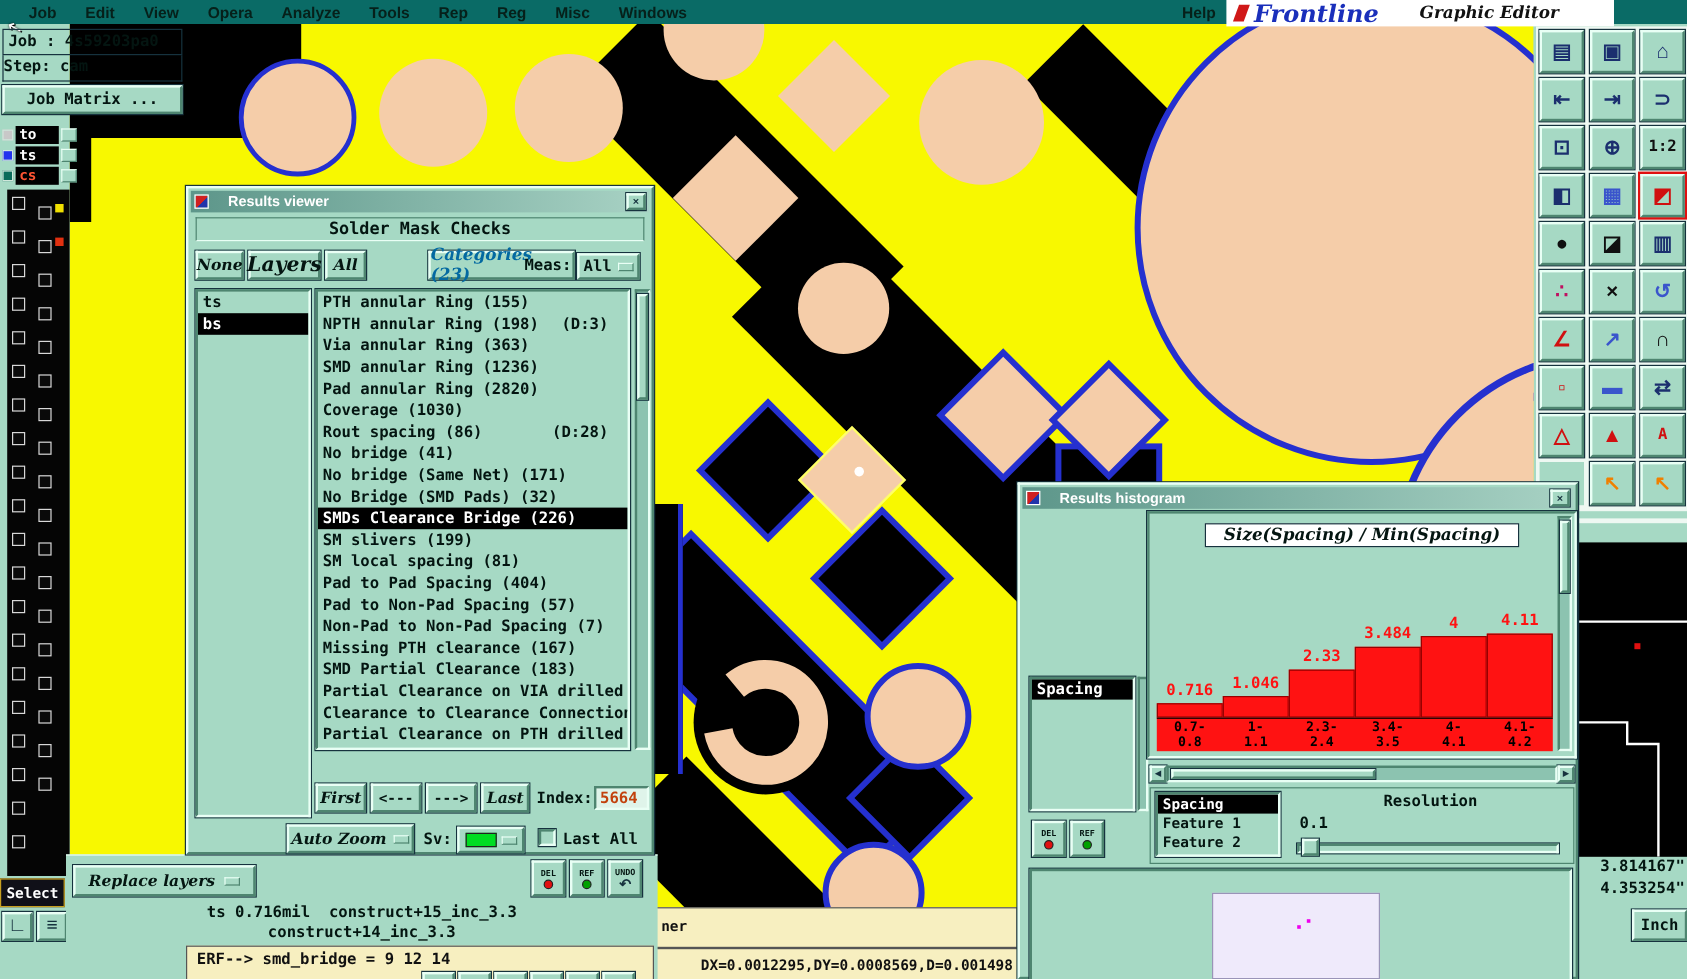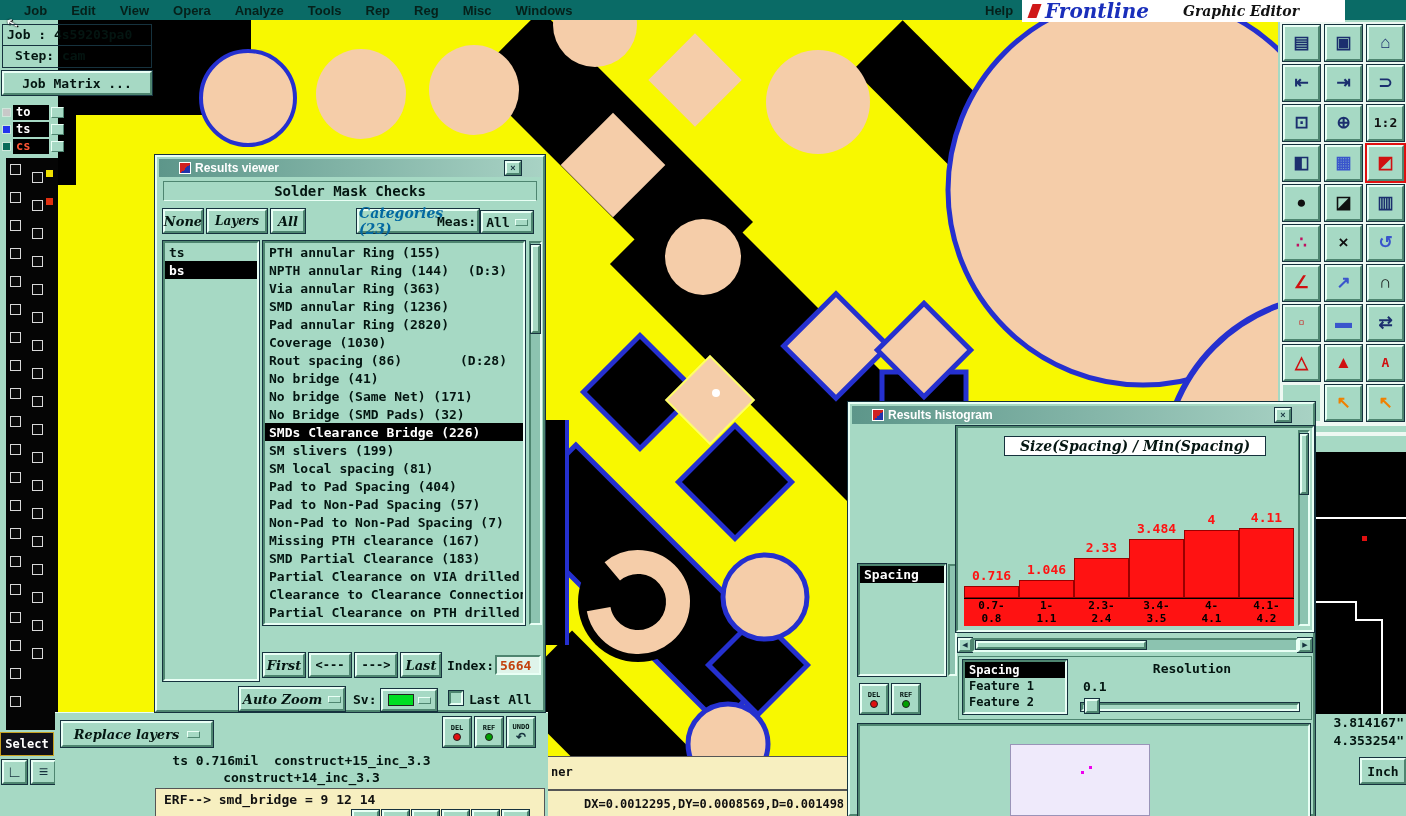--- a/index.html
+++ b/index.html
@@ -6,21 +6,21 @@
 html,body{width:1406px;height:816px;}
 body{font-family:"Liberation Sans",sans-serif;background:#444;}
 #root{position:relative;width:1406px;height:816px;overflow:hidden;background:var(--panel);}
 .abs{position:absolute;}
 .mono{font-family:"DejaVu Sans Mono",monospace;font-weight:bold;}
 .sit{font-family:"DejaVu Serif",serif;font-style:italic;font-weight:bold;}
 .pre{white-space:pre;}
 .btn{background:var(--panel);border:2px solid;border-color:var(--panel-hi) var(--panel-lo) var(--panel-lo) var(--panel-hi);box-shadow:0 0 0 1px var(--navy);display:flex;align-items:center;justify-content:center;cursor:default;}
 .sunken{background:var(--panel);border:2px solid;border-color:var(--panel-lo) var(--panel-hi) var(--panel-hi) var(--panel-lo);box-shadow:0 0 0 1px var(--navy);}
 .dialog{position:absolute;background:var(--panel);border:2px solid;border-color:var(--panel-hi) var(--panel-lo) var(--panel-lo) var(--panel-hi);box-shadow:0 0 0 1px var(--navy);}
-.titlebar{position:absolute;left:2px;right:2px;top:2px;height:18px;background:linear-gradient(90deg,var(--title-a),var(--title-b));display:flex;align-items:center;padding:0 20px;gap:4px;}
+.titlebar{position:absolute;left:2px;right:2px;top:2px;height:18px;background:linear-gradient(90deg,var(--title-a),var(--title-b));display:flex;align-items:center;padding:0 3px;gap:16px;}
 .titlebar .t{color:#fff;font-weight:bold;font-size:12px;flex:1;}
 .dlg-icon{width:12px;height:12px;background:linear-gradient(135deg,#d02020 55%,#2233aa 55%);border:1px solid #fff;}
 .closebtn{width:16px;height:14px;font-size:9px;font-weight:bold;color:var(--navy);}
 .row-flex{display:flex;align-items:center;}
 .cat-row{height:18px;display:flex;align-items:center;padding:0 4px;font-size:13px;white-space:nowrap;overflow:hidden;font-family:"DejaVu Sans Mono",monospace;font-weight:bold;color:#041511;}
 .cat-row .extra{margin-left:auto;padding-right:12px;}
 .sel{background:#000 !important;color:#fff !important;}
 .ll-row{height:18px;display:flex;align-items:center;padding:0 4px;font-size:13px;font-family:"DejaVu Sans Mono",monospace;font-weight:bold;color:#041511;}
 .diamond{width:9px;height:9px;transform:rotate(45deg);background:var(--panel);border:2px solid;border-color:var(--panel-hi) var(--panel-lo) var(--panel-lo) var(--panel-hi);flex:none;}
 .diamond-sel{background:#e8003c;}
@@ -135,21 +135,21 @@
       <span style="width:9px;height:14px;background:#d01818;transform:skewX(-20deg);margin-right:6px;"></span>
       <span class="sit" style="font-size:20px;color:var(--brand-blue);">Frontline</span>
       <span class="sit" style="font-size:14px;color:#111;margin-left:34px;">Graphic Editor</span>
     </div>
   </div>
 
   <span class="abs" style="left:6px;top:14px;font-size:15px;color:#fff;text-shadow:0 0 2px #000,1px 1px 0 #000;transform:rotate(-15deg);">↖</span>
 
   <div class="abs" style="left:2px;top:24px;width:150px;">
     <div class="mono" style="border:1px solid var(--navy);height:22px;line-height:20px;padding-left:4px;font-size:13px;color:#041511;">Job : 4s59203pa0</div>
-    <div class="mono" style="border:1px solid var(--navy);border-top:none;height:22px;line-height:20px;padding-left:12px;font-size:13px;color:#041511;">Step: cam</div>
+    <div class="mono" style="border:1px solid var(--navy);border-top:none;height:22px;line-height:20px;padding-left:0;font-size:13px;color:#041511;">Step: cam</div>
     <div class="btn mono" style="margin-top:3px;height:24px;font-size:13px;color:#041511;">Job Matrix ...</div>
   </div>
 
   <div class="abs" id="layer-rows" style="left:2px;top:104px;width:64px;">
       <div class="layer-row">
         <span class="layer-ind" style="background: rgb(200, 200, 200);"></span>
         <span class="layer-lab mono" style="color: rgb(255, 255, 255);">to</span>
         <span class="layer-dd"></span>
       </div>
       <div class="layer-row">
@@ -371,38 +371,38 @@
     </div>
 
   <div class="dialog" id="rv" style="left:155px;top:155px;width:390px;height:557px;">
     <div class="titlebar">
       <span class="dlg-icon"></span>
       <span class="t">Results viewer</span>
       <span class="btn closebtn">×</span>
     </div>
     <div class="abs mono" style="left:6px;top:24px;width:374px;height:20px;text-align:center;font-size:14px;color:#031510;border:1px solid var(--panel-lo);border-bottom-color:var(--panel-hi);line-height:18px;">Solder Mask Checks</div>
     <div class="abs btn sit" style="left:6px;top:52px;width:40px;height:24px;font-size:13px;color:#041511;">None</div>
-    <div class="abs btn sit" style="left:50px;top:52px;width:60px;height:24px;font-size:12px;color:#041511;">Layers</div>
+    <div class="abs btn sit" style="left:50px;top:52px;width:60px;height:24px;font-size:17px;color:#041511;">Layers</div>
     <div class="abs btn sit" style="left:114px;top:52px;width:34px;height:24px;font-size:13px;color:#041511;">All</div>
     <div class="abs btn sit" style="left:152px;top:52px;width:122px;height:24px;font-size:14px;color:#0369a1;margin-left:48px;">Categories (23)</div>
     <span class="abs mono" style="left:280px;top:57px;font-size:13px;color:#031510;">Meas:</span>
     <div class="abs btn" style="left:324px;top:54px;width:52px;height:22px;gap:5px;">
       <span class="mono" style="font-size:13px;color:#041511;">All</span>
       <span class="dd-dash"></span>
     </div>
     <div class="abs sunken" id="rv-layers" style="left:6px;top:84px;width:96px;height:440px;overflow:hidden;">
         <div class="ll-row">ts</div>
         <div class="ll-row sel">bs</div>
       </div>
     <div class="abs sunken" id="rv-cats" style="left:106px;top:84px;width:262px;height:384px;overflow:hidden;">
         <div class="cat-row">
           <span>PTH annular Ring (155)</span>
         </div>
         <div class="cat-row">
-          <span>NPTH annular Ring (144)</span>
+          <span>NPTH annular Ring (198)</span>
           <span class="extra">(D:3)</span>
         </div>
         <div class="cat-row">
           <span>Via annular Ring (363)</span>
         </div>
         <div class="cat-row">
           <span>SMD annular Ring (1236)</span>
         </div>
         <div class="cat-row">
           <span>Pad annular Ring (2820)</span>

